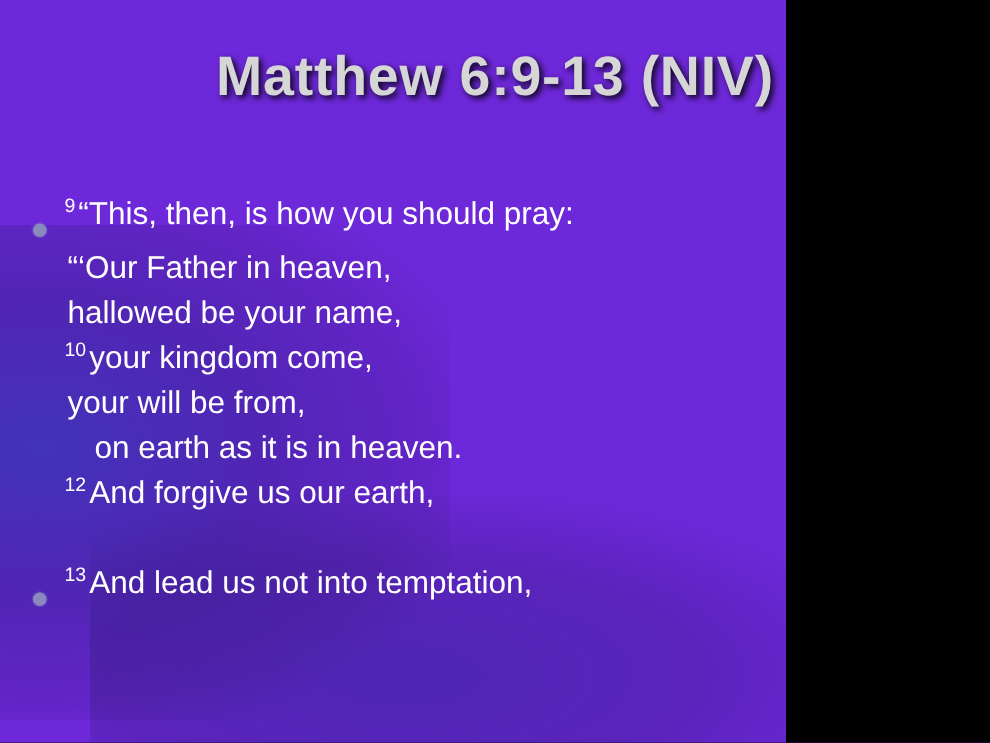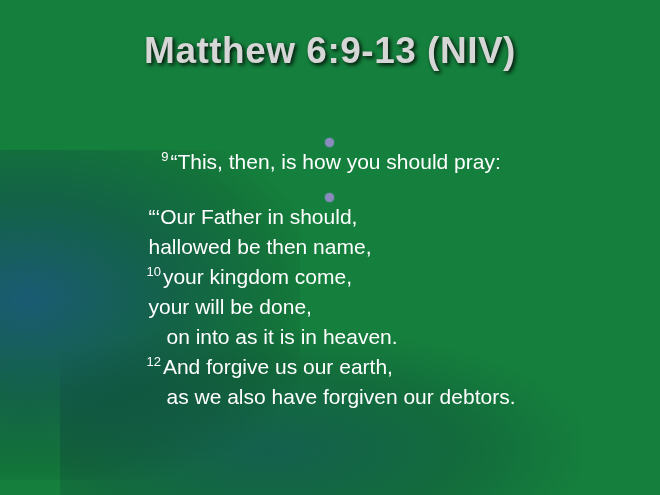--- a/index.html
+++ b/index.html
@@ -8,23 +8,23 @@
     background: #000;
   }
   body {
     width: 660px;
     height: 495px;
     overflow: hidden;
     font-family: "Liberation Sans", sans-serif;
   }
   #slide {
     position: relative;
-    width: 660px;
+    width: 524px;
     height: 495px;
-    background: #15803d;
+    background: #6d28d9;
     overflow: hidden;
   }
   
   .glow-left {
     position: absolute;
     left: -120px;
     top: 150px;
     width: 420px;
     height: 330px;
     background: radial-gradient(ellipse at 35% 45%, rgba(30,60,160,0.55) 0%, rgba(15,30,95,0.30) 38%, rgba(4,8,30,0.10) 66%, rgba(0,0,0,0) 80%);
@@ -53,23 +53,22 @@
   }
   .body-block {
     position: absolute;
     top: 128px;
     left: 14px;
     width: 634px;
     color: #ffffff;
   }
   .bullet-row {
     display: flex;
-    align-items: center;
+    align-items: flex-end;
     margin-bottom: 6px;
-    flex-direction: column;
   }
   .bullet-dot {
     flex: 0 0 auto;
     width: 9px;
     height: 9px;
     border-radius: 50%;
     background: #8a8abf;
     margin: 10px 12px 0 8px;
     box-shadow: 0 0 2px rgba(150,150,220,0.6);
   }
@@ -106,24 +105,25 @@
     <div class="bullet-row">
       <div class="bullet-dot"></div>
       <div class="bullet-text">
         <div class="line ind-0"><span class="vnum">9</span><span>“This, then, is how you should pray:</span></div>
       </div>
     </div>
 
     <div class="bullet-row">
       <div class="bullet-dot"></div>
       <div class="bullet-text">
-        <div class="line ind-0"><span class="vnum"></span><span>“‘Our Father in should,</span></div>
-        <div class="line ind-0"><span class="vnum"></span><span>hallowed be then name,</span></div>
+        <div class="line ind-0"><span class="vnum"></span><span>“‘Our Father in heaven,</span></div>
+        <div class="line ind-0"><span class="vnum"></span><span>hallowed be your name,</span></div>
         <div class="line ind-0"><span class="vnum">10</span><span>your kingdom come,</span></div>
-        <div class="line ind-neg"><span class="vnum"></span><span>your will be done,</span></div>
-        <div class="line ind-1"><span class="vnum"></span><span>on into as it is in heaven.</span></div>
+        <div class="line ind-neg"><span class="vnum"></span><span>your will be from,</span></div>
+        <div class="line ind-1"><span class="vnum"></span><span>on earth as it is in heaven.</span></div>
         <div class="line ind-0"><span class="vnum">12</span><span>And forgive us our earth,</span></div>
-        <div class="line ind-1"><span class="vnum"></span><span>as we also have forgiven our debtors.</span></div>
+        <div class="line ind-1"><span class="vnum"></span></div>
+        <div class="line ind-0"><span class="vnum">13</span><span>And lead us not into temptation,</span></div>
       </div>
     </div>
 
   </div>
 </div>
 
 </body></html>

